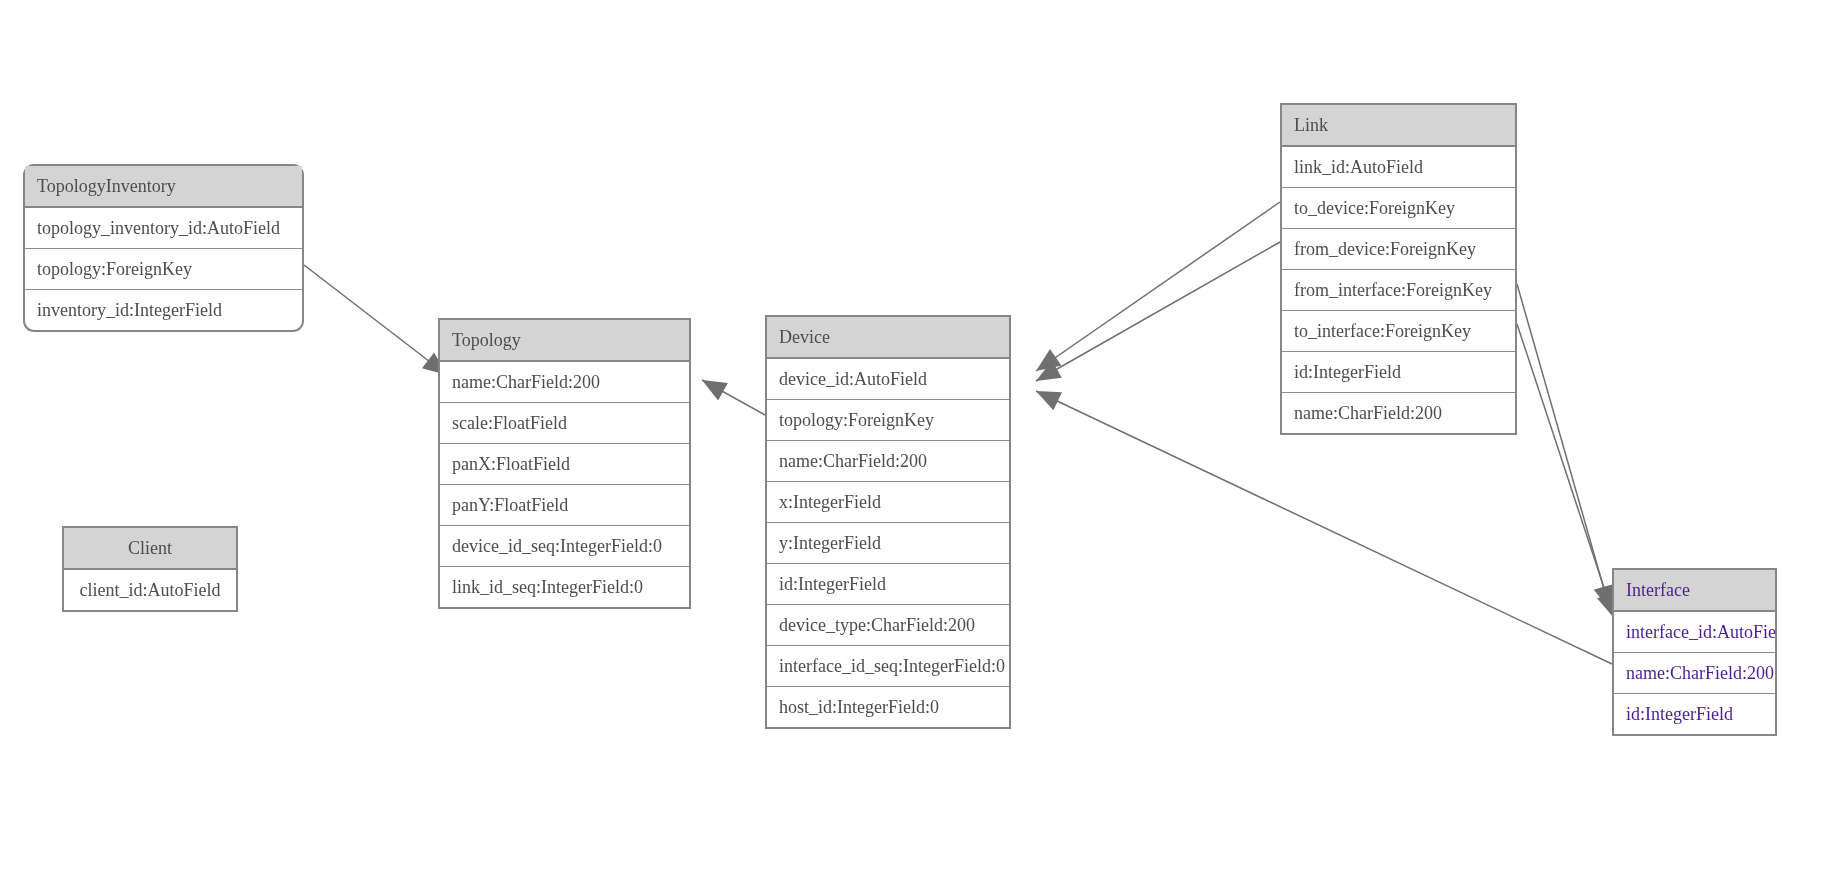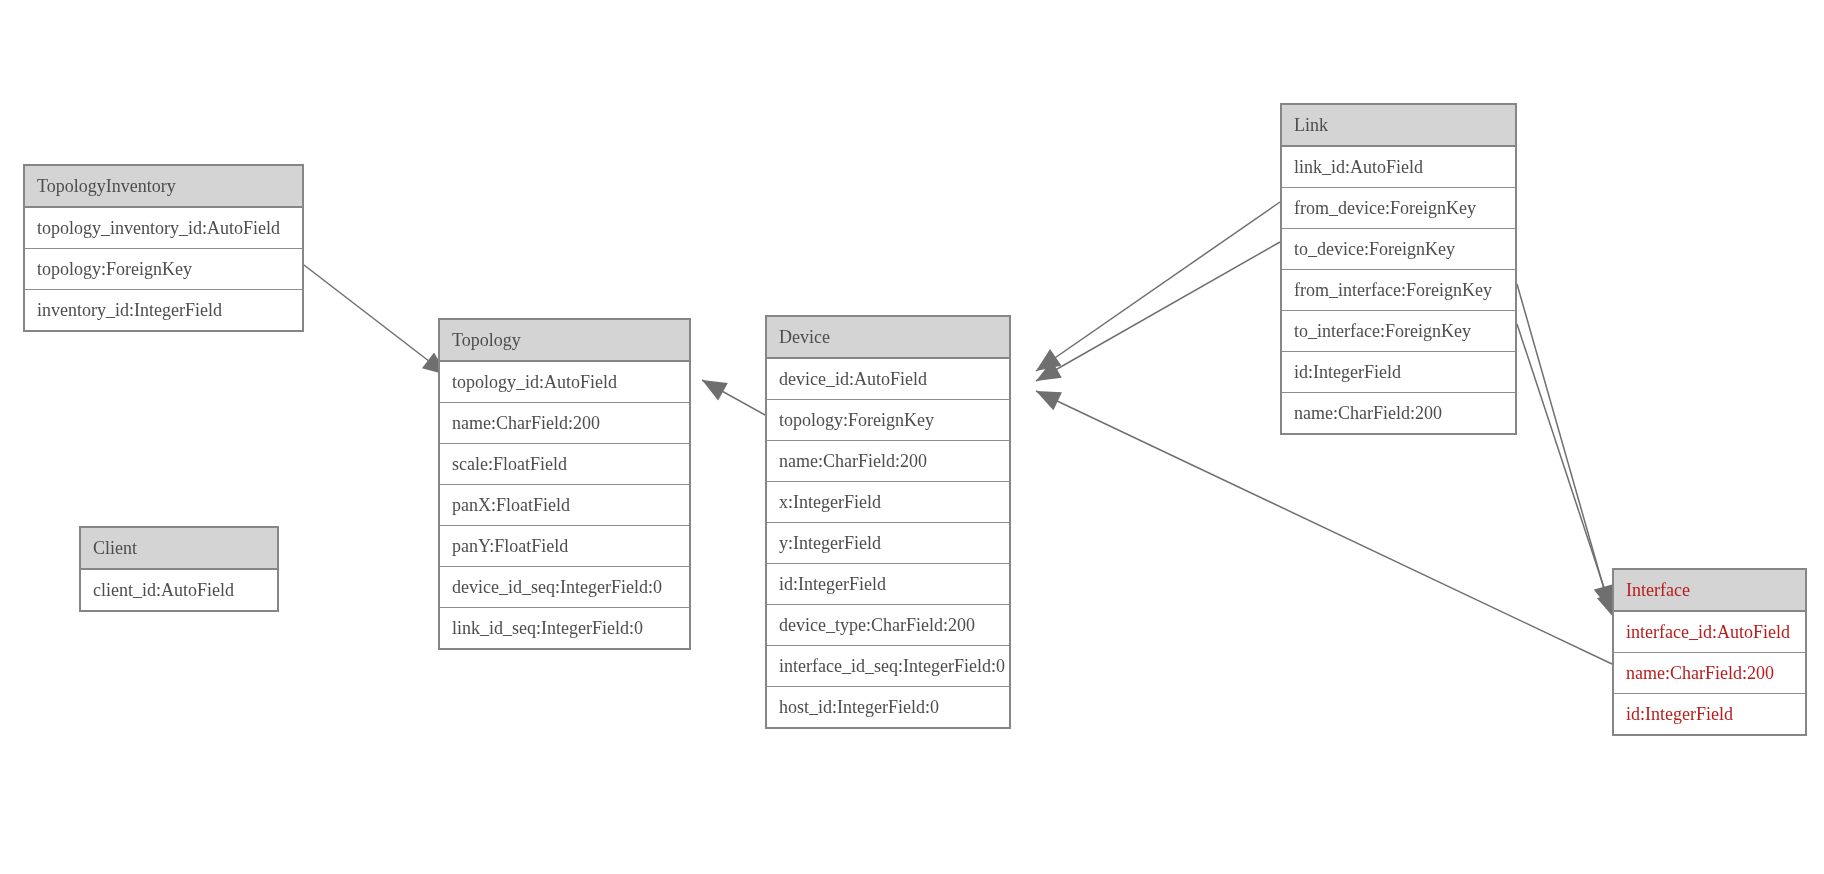--- a/index.html
+++ b/index.html
@@ -58,62 +58,61 @@
         <line x1="304" y1="265" x2="447" y2="375" stroke="#6f6f6f" stroke-width="1.5" marker-end="url(#arrowhead)"></line>
         <line x1="765" y1="415" x2="702" y2="380" stroke="#6f6f6f" stroke-width="1.5" marker-end="url(#arrowhead)"></line>
         <line x1="1280" y1="202" x2="1036" y2="371" stroke="#6f6f6f" stroke-width="1.5" marker-end="url(#arrowhead)"></line>
         <line x1="1280" y1="242" x2="1036" y2="381" stroke="#6f6f6f" stroke-width="1.5" marker-end="url(#arrowhead)"></line>
         <line x1="1612" y1="664" x2="1036" y2="391" stroke="#6f6f6f" stroke-width="1.5" marker-end="url(#arrowhead)"></line>
         <line x1="1517" y1="284" x2="1610" y2="610" stroke="#6f6f6f" stroke-width="1.5" marker-end="url(#arrowhead)"></line>
         <line x1="1517" y1="324" x2="1614" y2="618" stroke="#6f6f6f" stroke-width="1.5" marker-end="url(#arrowhead)"></line>
       </g>
   </svg>
   <div id="entities">
-      <div class="entity" style="left: 23px; top: 164px; width: 281px; border-color: rgb(134, 134, 134); color: rgb(77, 77, 77);">
+      <div class="entity" style="left: 23px; top: 164px; width: 281px; border-color: rgb(134, 134, 134); color: rgb(77, 77, 77); border-radius: 11px;">
         <div class="entity-header" style="background: rgb(212, 212, 212); border-bottom-color: rgb(134, 134, 134);">TopologyInventory</div>
         <div class="entity-field">topology_inventory_id:AutoField</div>
         <div class="entity-field">topology:ForeignKey</div>
         <div class="entity-field">inventory_id:IntegerField</div>
       </div>
       <div class="entity" style="left: 438px; top: 318px; width: 253px; border-color: rgb(134, 134, 134); color: rgb(77, 77, 77);">
         <div class="entity-header" style="background: rgb(212, 212, 212); border-bottom-color: rgb(134, 134, 134);">Topology</div>
-        <div class="entity-field">topology_id:AutoField</div>
         <div class="entity-field">name:CharField:200</div>
         <div class="entity-field">scale:FloatField</div>
         <div class="entity-field">panX:FloatField</div>
         <div class="entity-field">panY:FloatField</div>
         <div class="entity-field">device_id_seq:IntegerField:0</div>
         <div class="entity-field">link_id_seq:IntegerField:0</div>
       </div>
-      <div class="entity" style="left: 79px; top: 526px; width: 200px; border-color: rgb(134, 134, 134); color: rgb(77, 77, 77);">
+      <div class="entity" style="left: 62px; top: 526px; width: 176px; border-color: rgb(134, 134, 134); color: rgb(77, 77, 77); text-align: center;">
         <div class="entity-header" style="background: rgb(212, 212, 212); border-bottom-color: rgb(134, 134, 134);">Client</div>
         <div class="entity-field">client_id:AutoField</div>
       </div>
       <div class="entity" style="left: 765px; top: 315px; width: 246px; border-color: rgb(134, 134, 134); color: rgb(77, 77, 77);">
         <div class="entity-header" style="background: rgb(212, 212, 212); border-bottom-color: rgb(134, 134, 134);">Device</div>
         <div class="entity-field">device_id:AutoField</div>
         <div class="entity-field">topology:ForeignKey</div>
         <div class="entity-field">name:CharField:200</div>
         <div class="entity-field">x:IntegerField</div>
         <div class="entity-field">y:IntegerField</div>
         <div class="entity-field">id:IntegerField</div>
         <div class="entity-field">device_type:CharField:200</div>
         <div class="entity-field">interface_id_seq:IntegerField:0</div>
         <div class="entity-field">host_id:IntegerField:0</div>
       </div>
       <div class="entity" style="left: 1280px; top: 103px; width: 237px; border-color: rgb(134, 134, 134); color: rgb(77, 77, 77);">
         <div class="entity-header" style="background: rgb(212, 212, 212); border-bottom-color: rgb(134, 134, 134);">Link</div>
         <div class="entity-field">link_id:AutoField</div>
+        <div class="entity-field">to_device:ForeignKey</div>
         <div class="entity-field">from_device:ForeignKey</div>
-        <div class="entity-field">to_device:ForeignKey</div>
         <div class="entity-field">from_interface:ForeignKey</div>
         <div class="entity-field">to_interface:ForeignKey</div>
         <div class="entity-field">id:IntegerField</div>
         <div class="entity-field">name:CharField:200</div>
       </div>
-      <div class="entity" style="left: 1612px; top: 568px; width: 195px; border-color: rgb(134, 134, 134); color: #b91c1c;">
+      <div class="entity" style="left: 1612px; top: 568px; width: 165px; border-color: rgb(134, 134, 134); color: #4c1d95;">
         <div class="entity-header" style="background: rgb(212, 212, 212); border-bottom-color: rgb(134, 134, 134);">Interface</div>
         <div class="entity-field">interface_id:AutoField</div>
         <div class="entity-field">name:CharField:200</div>
         <div class="entity-field">id:IntegerField</div>
       </div>
     </div>
 </div>
 
 </body></html>

